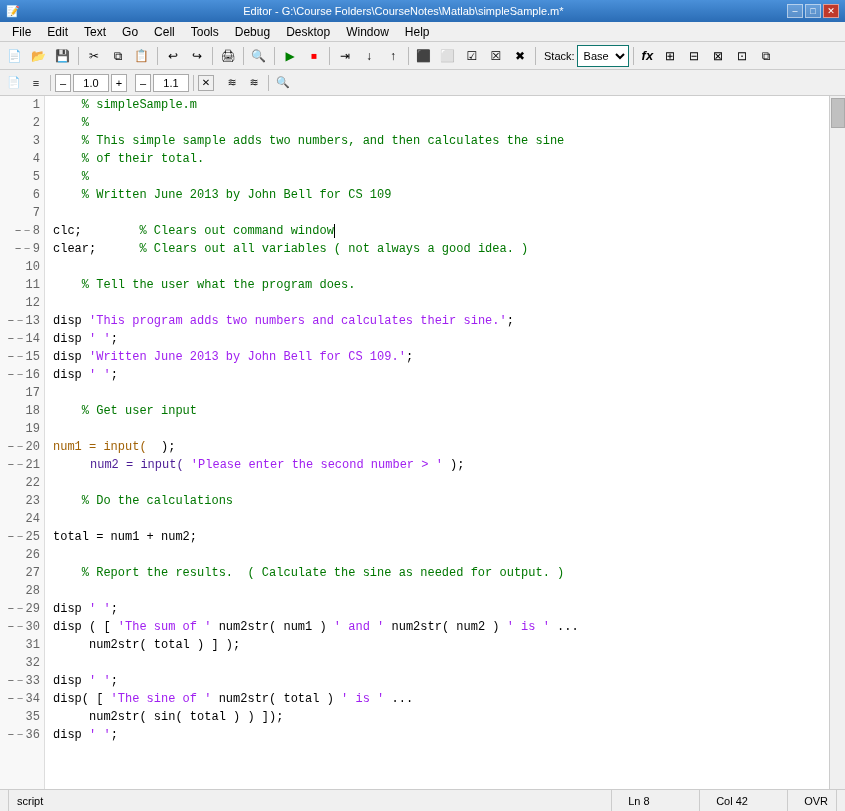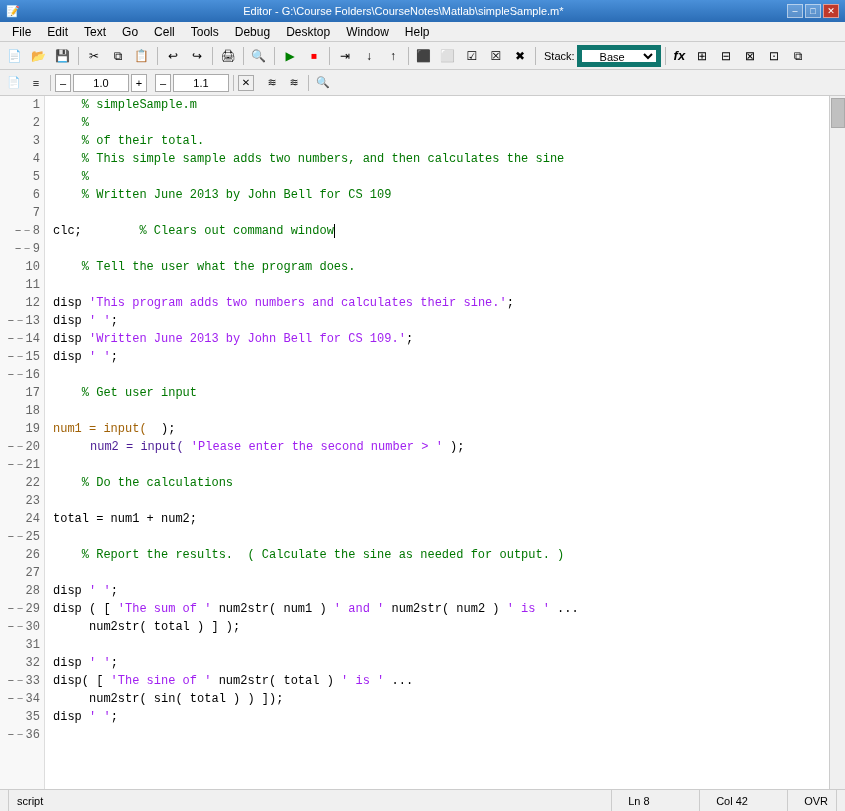--- a/index.html
+++ b/index.html
@@ -52,42 +52,42 @@
       gap: 2px;
     }
     .tb-btn {
       width: 22px; height: 22px; border: 1px solid transparent;
       background: transparent; cursor: pointer; display: flex;
       align-items: center; justify-content: center; font-size: 12px;
     }
     .tb-separator { width: 1px; height: 18px; background: #bbb; margin: 0 2px; }
     .tb-stack-label { font-size: 11px; margin-left: 4px; }
     .tb-stack-combo {
-      height: 22px; font-size: 11px; border: 5px solid #0f766e;
-      background: white; padding: 0 14px;
+      height: 22px; font-size: 11px; border: 1px solid #0f766e;
+      background: white; padding: 0 2px;
     }
     .tb-fx { font-size: 13px; font-style: italic; font-weight: bold; color: #000; margin: 0 4px; }
 
     
     .toolbar2 {
       background: #f0f0f0;
       border-bottom: 1px solid #ccc;
       height: 26px;
       display: flex;
       align-items: center;
       padding: 0 4px;
       gap: 2px;
     }
     .tb2-btn {
       width: 20px; height: 20px; border: 1px solid transparent;
       background: transparent; cursor: pointer; display: flex;
       align-items: center; justify-content: center; font-size: 11px;
     }
     .tb2-input {
-      width: 56px; height: 18px; border: 1px solid #aaa;
+      width: 36px; height: 18px; border: 1px solid #aaa;
       font-size: 11px; text-align: center; background: white;
     }
     .tb2-zoom-btn {
       width: 16px; height: 18px; border: 1px solid #aaa;
       background: white; cursor: pointer; display: flex;
       align-items: center; justify-content: center; font-size: 11px;
     }
     .tb2-separator { width: 1px; height: 16px; background: #bbb; margin: 0 2px; }
     .close-x {
       width: 16px; height: 16px; background: #f0f0f0; border: 1px solid #aaa;
@@ -309,26 +309,27 @@
       <div class="line-num">31</div>
       <div class="line-num">32</div>
       <div class="line-num breakpoint"><span style="color:#888;margin-right:2px;">–</span>33</div>
       <div class="line-num breakpoint"><span style="color:#888;margin-right:2px;">–</span>34</div>
       <div class="line-num">35</div>
       <div class="line-num breakpoint"><span style="color:#888;margin-right:2px;">–</span>36</div>
     </div>
   <div class="code-area" id="code-area">
       <div class="code-line"><span style="color: rgb(0, 119, 0);">    % simpleSample.m</span></div>
       <div class="code-line"><span style="color: rgb(0, 119, 0);">    %</span></div>
+      <div class="code-line"><span style="color: rgb(0, 119, 0);">    % This simple sample adds two numbers, and then calculates the sine</span></div>
       <div class="code-line"><span style="color: rgb(0, 119, 0);">    % of their total.</span></div>
-      <div class="code-line"><span style="color: rgb(0, 119, 0);">    % This simple sample adds two numbers, and then calculates the sine</span></div>
       <div class="code-line"><span style="color: rgb(0, 119, 0);">    %</span></div>
       <div class="code-line"><span style="color: rgb(0, 119, 0);">    % Written June 2013 by John Bell for CS 109</span></div>
       <div class="code-line"></div>
       <div class="code-line"><span style="color: rgb(0, 0, 0);">clc;        </span><span style="color: rgb(0, 119, 0);">% Clears out command window</span><span style="display: inline-block; width: 1px; height: 14px; background: rgb(0, 0, 0); vertical-align: middle; animation: 1s step-end 0s infinite normal none running blink;"></span></div>
+      <div class="code-line"><span style="color: rgb(0, 0, 0);">clear;      </span><span style="color: rgb(0, 119, 0);">% Clears out all variables ( not always a good idea. )</span></div>
       <div class="code-line"></div>
       <div class="code-line"><span style="color: rgb(0, 119, 0);">    % Tell the user what the program does.</span></div>
       <div class="code-line"></div>
       <div class="code-line"><span style="color: rgb(0, 0, 0);">disp </span><span style="color: rgb(160, 32, 240);">'This program adds two numbers and calculates their sine.'</span><span style="color: rgb(0, 0, 0);">;</span></div>
       <div class="code-line"><span style="color: rgb(0, 0, 0);">disp </span><span style="color: rgb(160, 32, 240);">' '</span><span style="color: rgb(0, 0, 0);">;</span></div>
       <div class="code-line"><span style="color: rgb(0, 0, 0);">disp </span><span style="color: rgb(160, 32, 240);">'Written June 2013 by John Bell for CS 109.'</span><span style="color: rgb(0, 0, 0);">;</span></div>
       <div class="code-line"><span style="color: rgb(0, 0, 0);">disp </span><span style="color: rgb(160, 32, 240);">' '</span><span style="color: rgb(0, 0, 0);">;</span></div>
       <div class="code-line"></div>
       <div class="code-line"><span style="color: rgb(0, 119, 0);">    % Get user input</span></div>
       <div class="code-line"></div>

